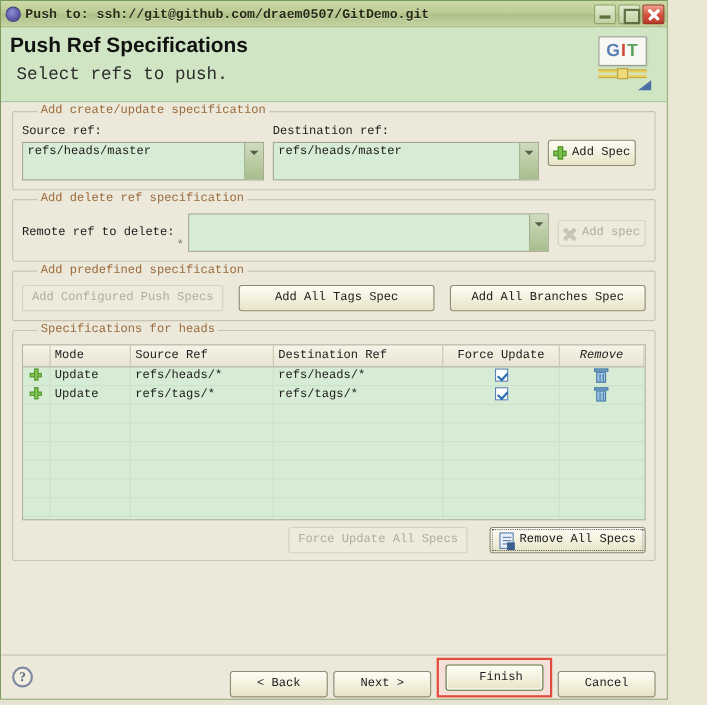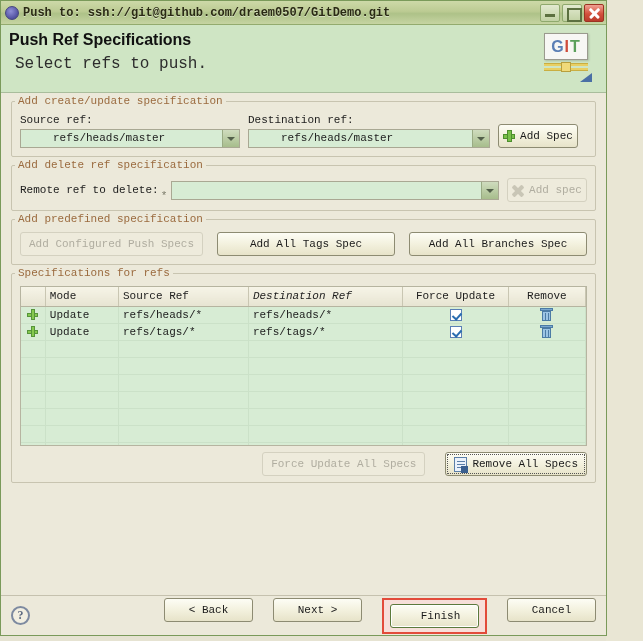--- a/index.html
+++ b/index.html
@@ -88,21 +88,21 @@
   
   #header {
     flex: 0 0 68px;
     background: #cfe5c4;
     border-bottom: 1px solid #a9bd9c;
     position: relative;
     padding: 6px 0 0 8px;
   }
   #header-title {
     font-family: "Liberation Sans", sans-serif;
-    font-size: 16px; font-weight: bold; color: #111;
+    font-size: 19px; font-weight: bold; color: #111;
     margin-bottom: 6px;
   }
   #header-sub {
     font-family: "Liberation Mono", monospace;
     font-size: 16px; color: #2d2d2d;
     margin-left: 6px;
   }
   #header-logo {
     position: absolute; right: 14px; top: 8px;
     width: 48px; height: 50px;
@@ -152,45 +152,44 @@
   
   .group {
     border: 1px solid #c8c4b0;
     border-radius: 2px;
     position: relative;
     margin-bottom: 8px;
     padding: 12px 8px 8px 8px;
     background: transparent;
   }
   .group > .group-title {
-    position: absolute; left: 3px; top: -7px;
+    position: absolute; left: 22px; top: -7px;
     background: #ece9da;
     padding: 0 3px;
     font-family: "Liberation Mono", monospace;
     font-size: 11px;
     color: #9b6b3f;
     white-space: nowrap;
   }
 
-  .fieldrow { display: flex; align-items: flex-end; gap: 8px; }
+  .fieldrow { display: flex; align-items: center; gap: 8px; }
   .fieldcol { display: flex; flex-direction: column; }
   .flabel {
     font-family: "Liberation Mono", monospace;
     font-size: 11px; color: #1c1c1c;
     margin-bottom: 3px;
   }
 
   
   .combo {
-    height: 19px;
+    height: 35px;
     border: 1px solid #a9a893;
     background: #d7ecd4;
     display: flex; align-items: stretch;
     position: relative;
-    padding-left: 28px;
   }
   .combo .cval {
     flex: 1 1 auto;
     font-family: "Liberation Mono", monospace;
     font-size: 11px; color: #1c1c1c;
     padding: 2px 4px 0 4px;
     white-space: nowrap; overflow: hidden;
   }
   .combo .carrow {
     flex: 0 0 17px;
@@ -303,23 +302,23 @@
   }
   td.c-mark { width: 24px; text-align: center; border-right: none; }
   td.c-mode { width: 72px; }
   td.c-src  { width: 128px; }
   td.c-dst  { width: 152px; }
   td.c-force{ width: 104px; text-align: center; }
   td.c-rem  { width: 76px; text-align: center; }
   th.h-mark { width: 24px; border-right: none; }
   th.h-mode { width: 72px; }
   th.h-src  { width: 128px; }
-  th.h-dst  { width: 152px; font-style: italic; }
+  th.h-dst  { width: 152px; }
   th.h-force{ width: 104px; }
-  th.h-rem  { width: 76px; }
+  th.h-rem  { width: 76px; font-style: italic; }
 
   .mini-plus {
     display: inline-block; width: 11px; height: 11px; position: relative;
     vertical-align: middle;
   }
   .mini-plus i, .mini-plus b {
     position: absolute; background: #86c94f; border: 1px solid #56953a;
   }
   .mini-plus i { left: 0; top: 3.5px; width: 11px; height: 4px; }
   .mini-plus b { left: 3.5px; top: 0; width: 4px; height: 11px; }
@@ -371,21 +370,21 @@
   #help-icon {
     width: 19px; height: 19px; border-radius: 50%;
     border: 2px solid #7d8aa0;
     color: #5d6a80; font-size: 12px; font-weight: bold;
     display: flex; align-items: center; justify-content: center;
     font-family: "Liberation Serif", serif;
     cursor: pointer;
     background: #f2efe1;
   }
   #nav-buttons {
-    margin-left: auto; display: flex; align-items: flex-start; gap: 15px;
+    margin-left: auto; display: flex; align-items: flex-end; gap: 0px;
   }
   .navbtn {
     width: 89px; height: 24px;
     border: 1px solid #8d8b72;
     border-radius: 3px;
     background: linear-gradient(to bottom, #fdfdf5 0%, #f3f1de 50%, #e7e3c9 100%);
     font-family: "Liberation Mono", monospace;
     font-size: 11px; color: #1a1a1a;
     display: flex; align-items: center; justify-content: center;
     cursor: pointer;
@@ -504,21 +503,21 @@
         <div class="btn">
           <span>Add All Tags Spec</span>
         </div>
         <div class="btn">
           <span>Add All Branches Spec</span>
         </div>
       </div>
     </div>
 
     <div class="group" id="spec-group">
-      <div class="group-title">Specifications for refs</div>
+      <div class="group-title">Specifications for heads</div>
 
       <div id="spec-table-wrap">
         <table class="spec">
           <thead>
             <tr>
               <th class="h-mark"></th>
               <th class="h-mode left">Mode</th>
               <th class="h-src left">Source Ref</th>
               <th class="h-dst left">Destination Ref</th>
               <th class="h-force">Force Update</th>

